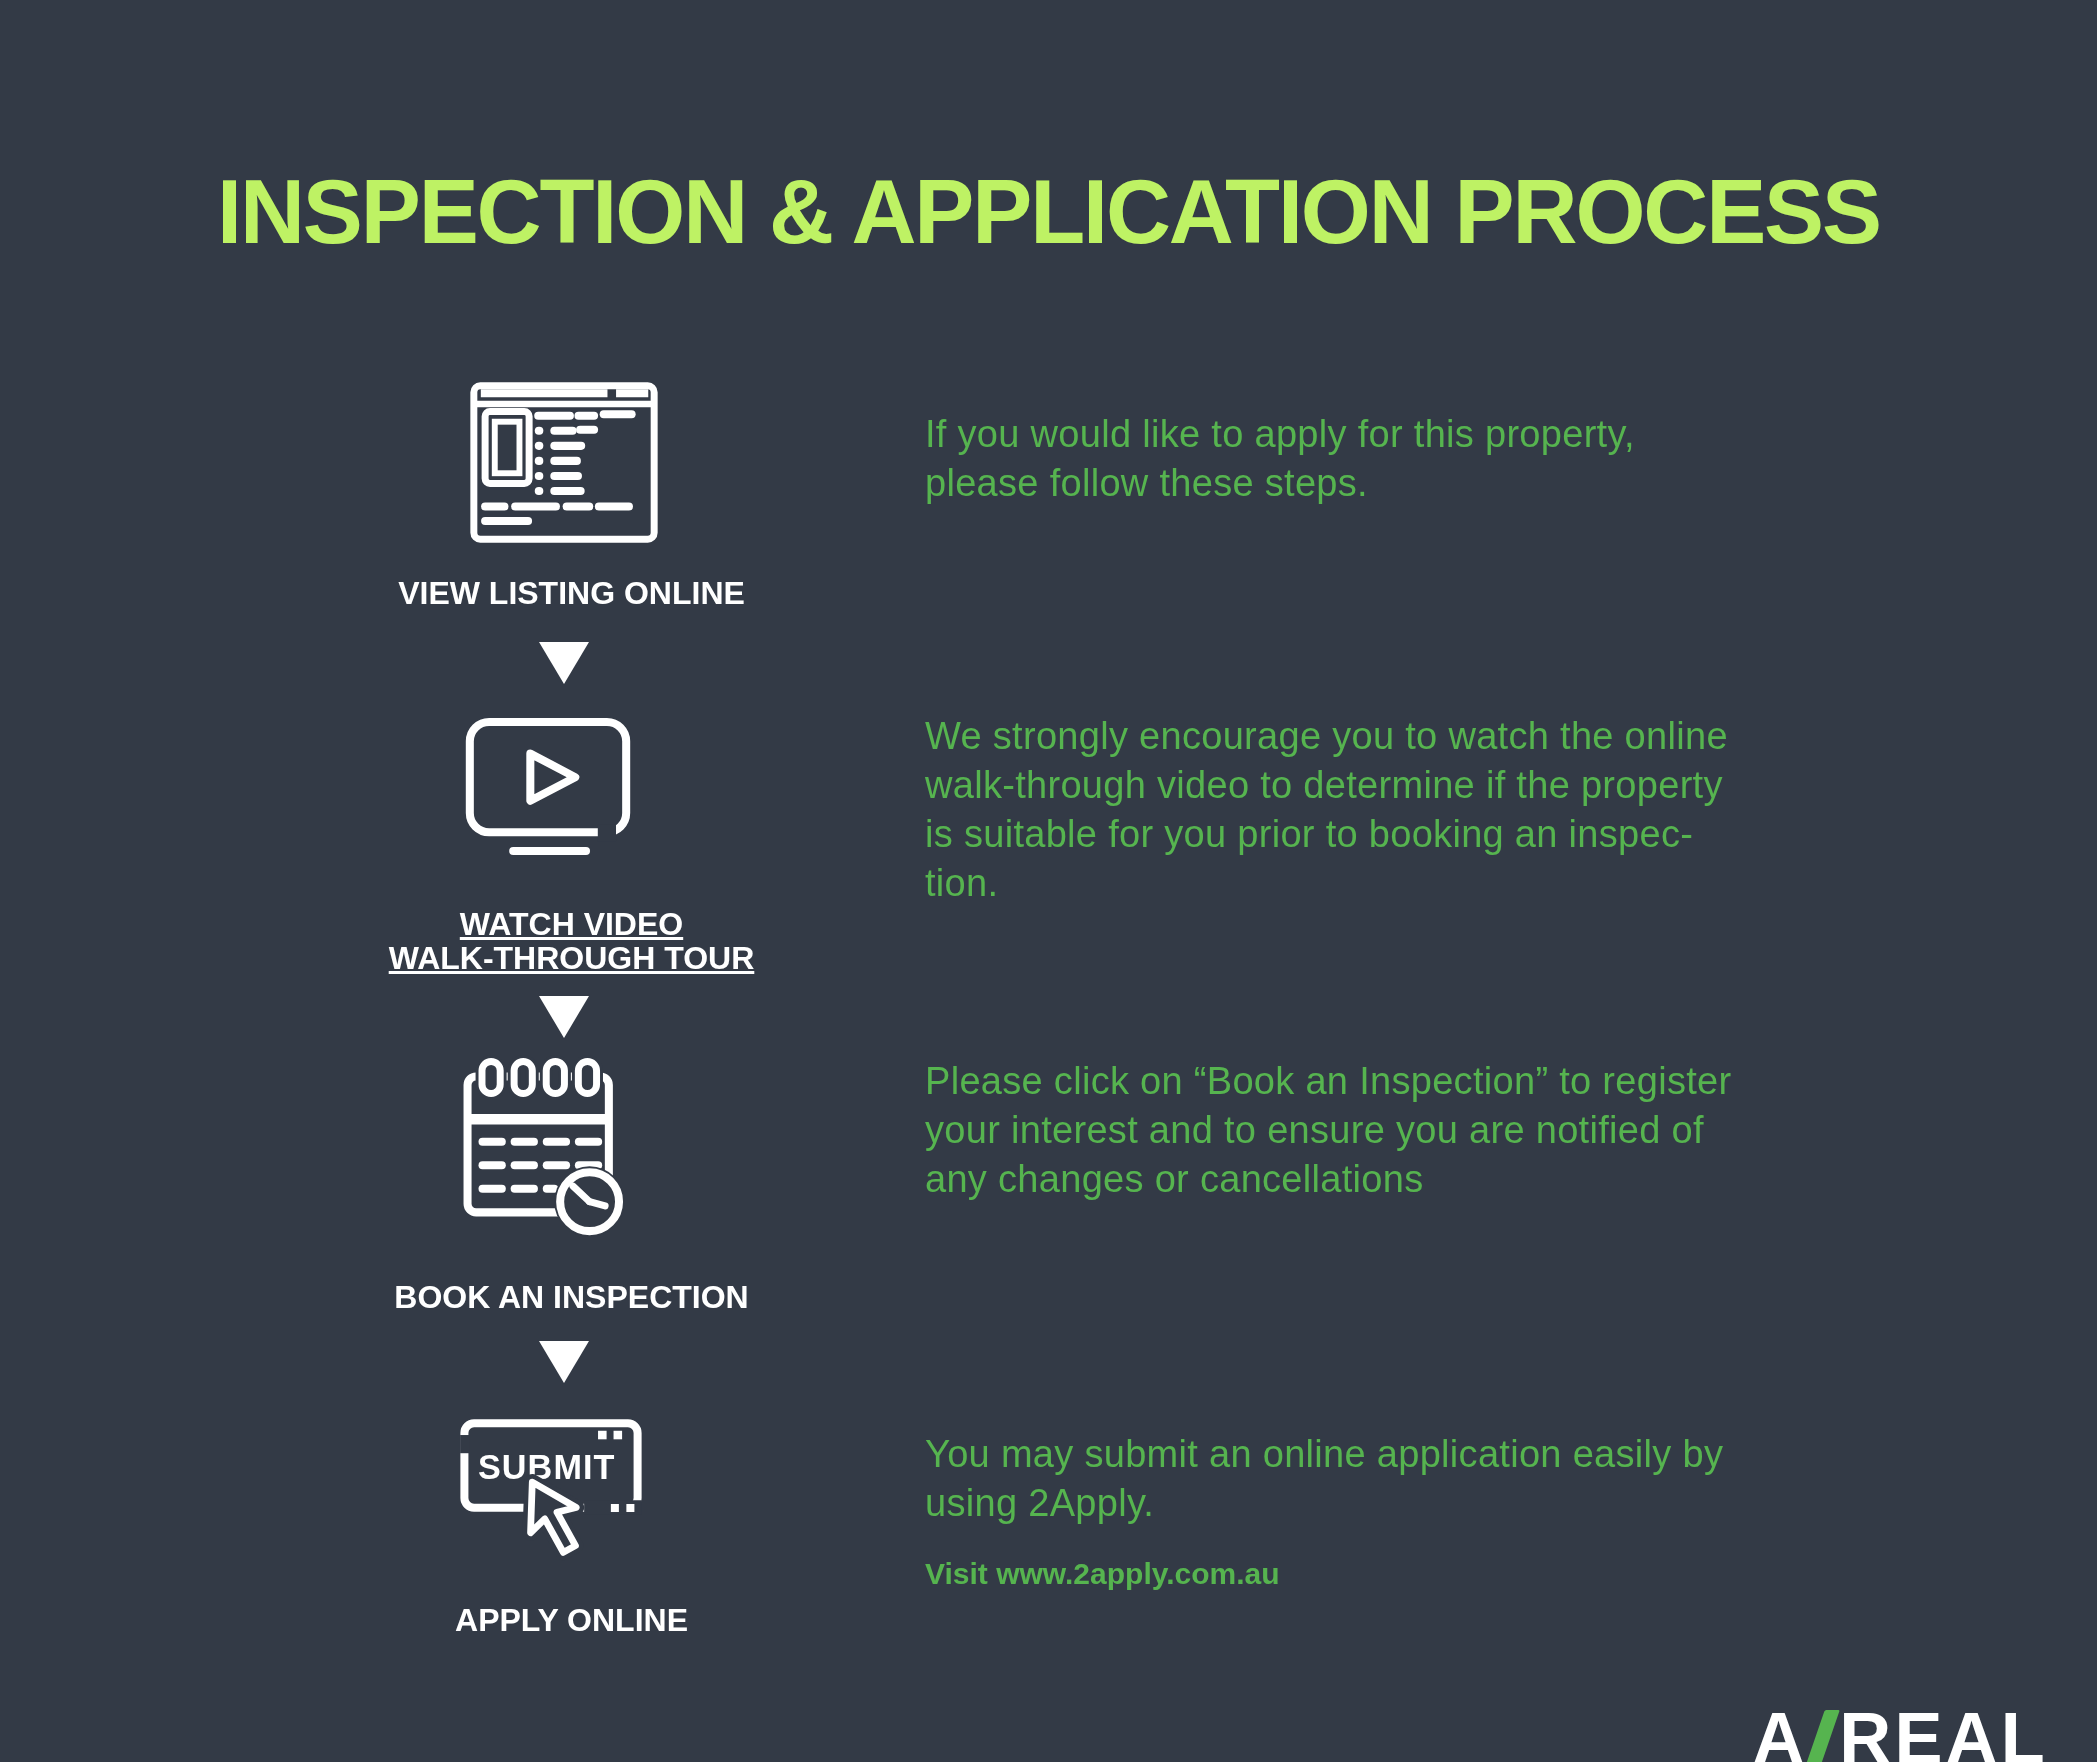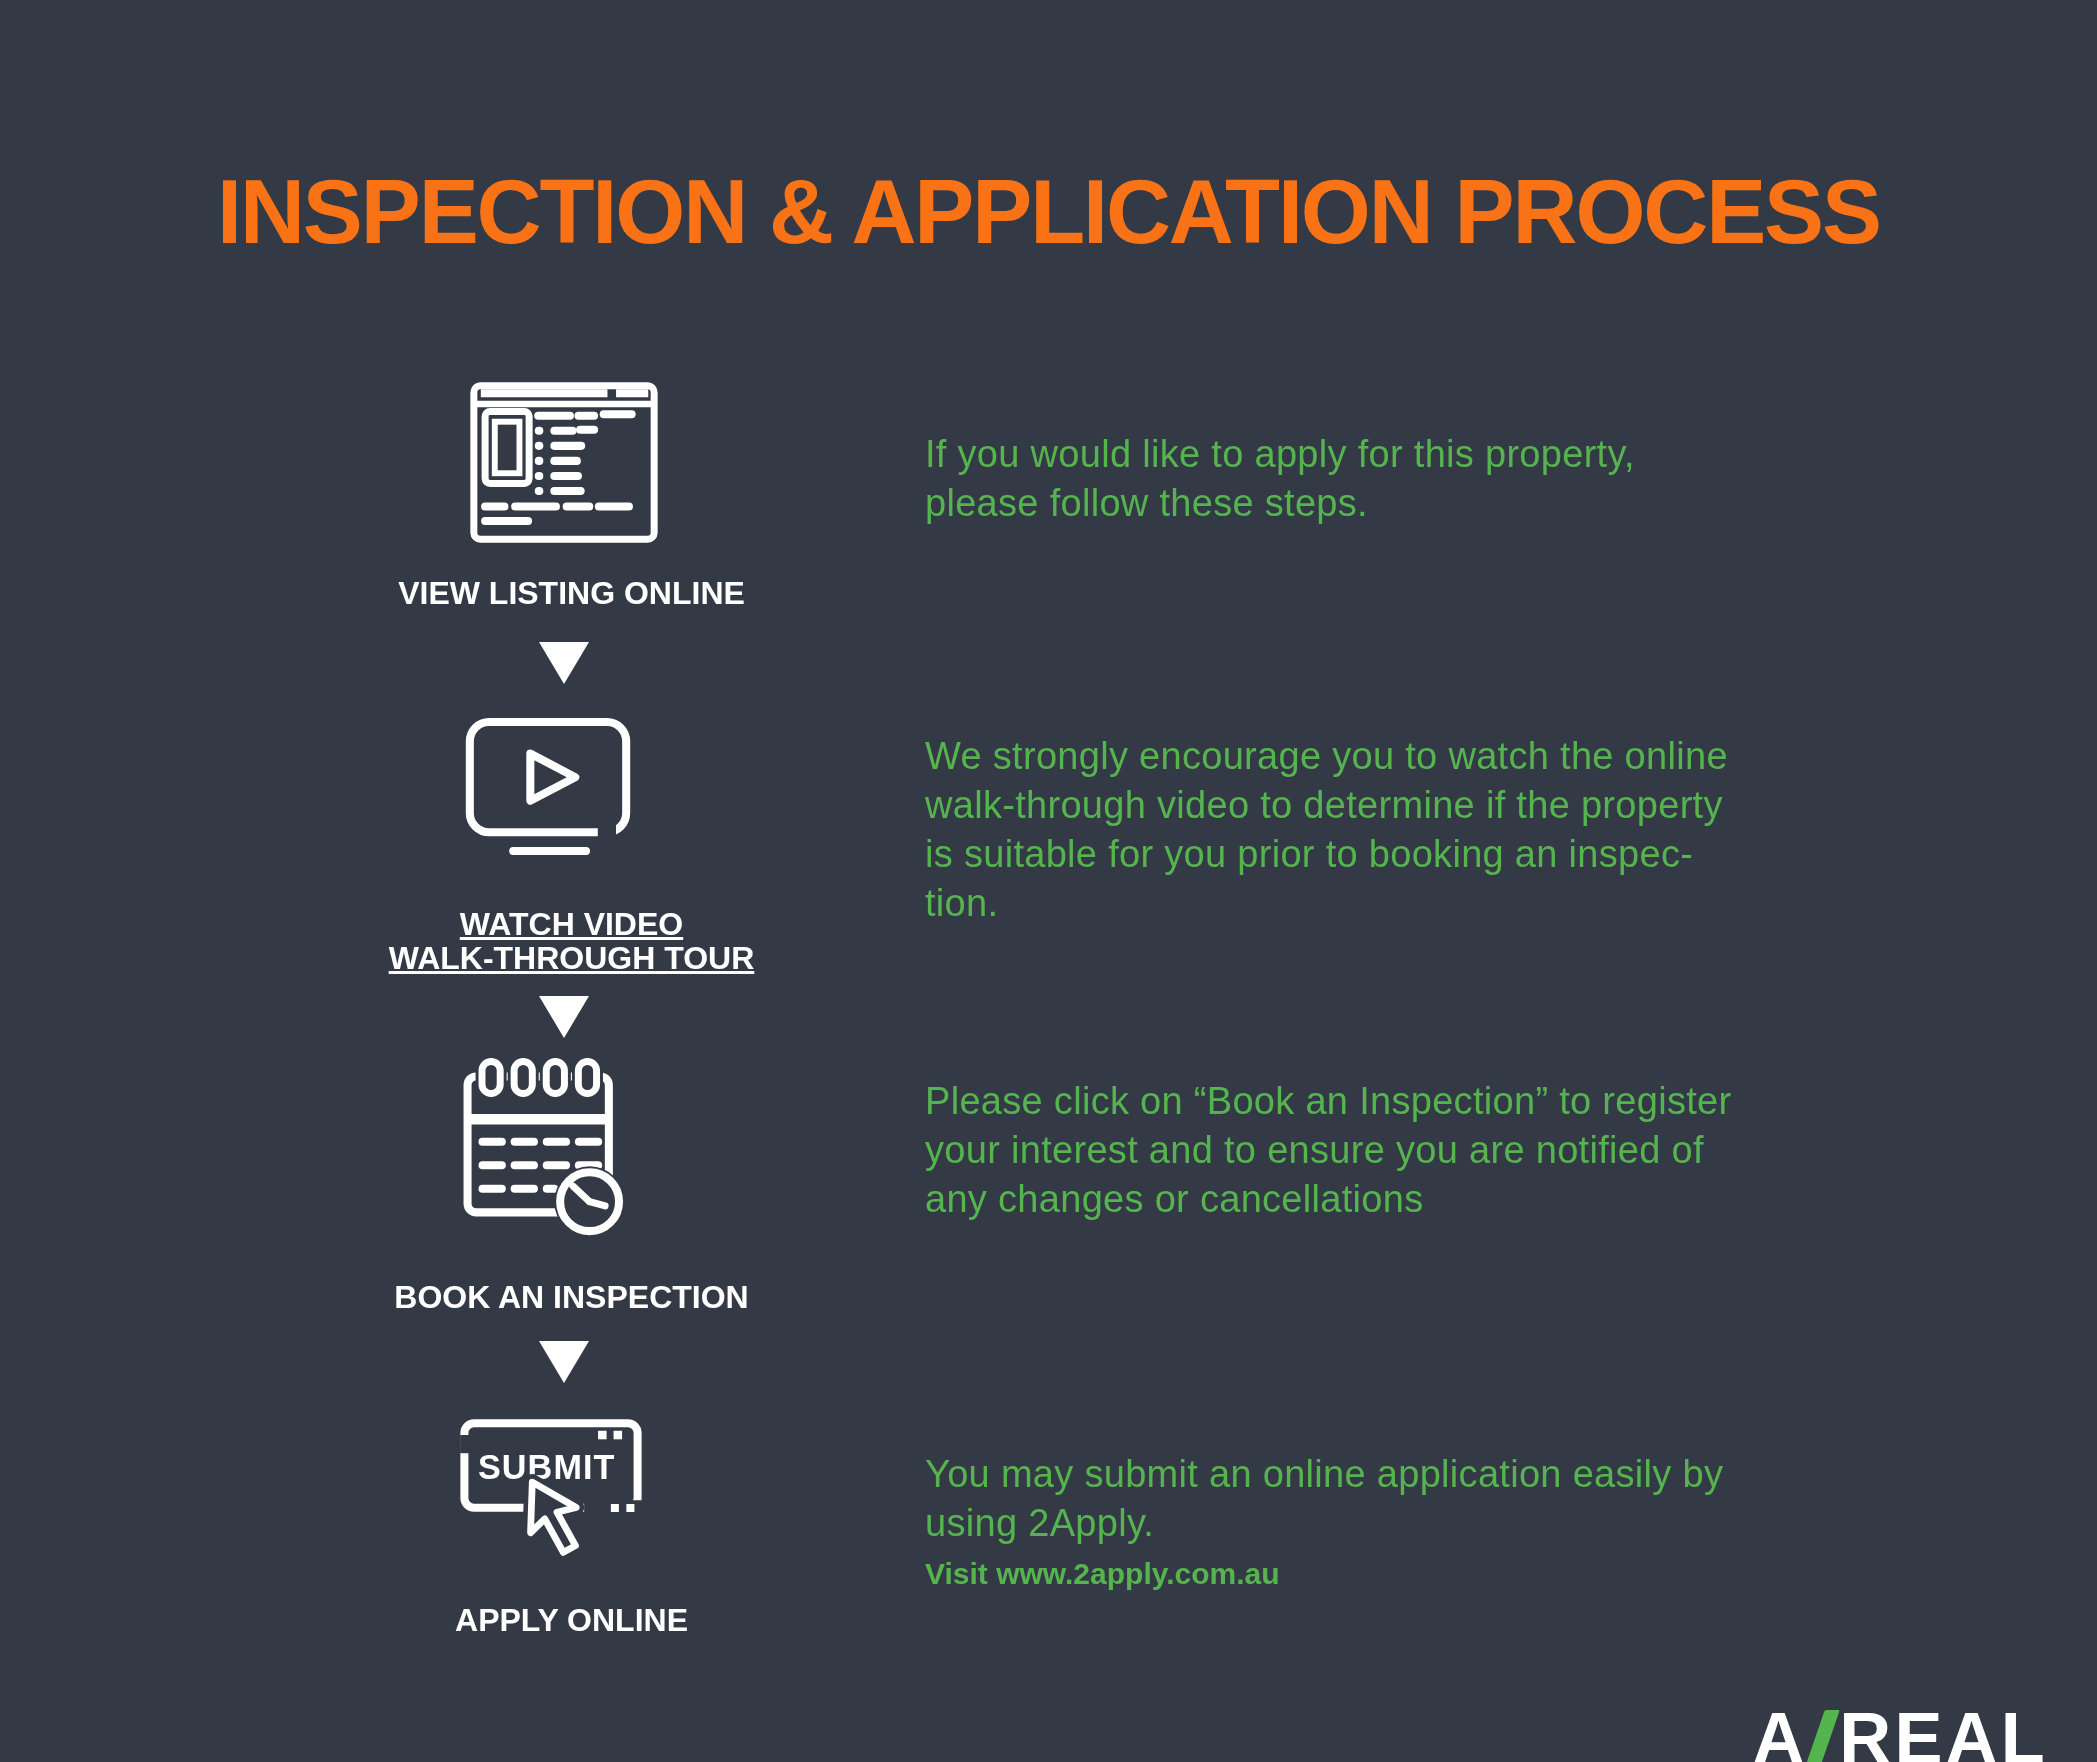--- a/index.html
+++ b/index.html
@@ -8,21 +8,21 @@
     background: #333A46;
     font-family: "Liberation Sans", sans-serif;
     position: relative;
     overflow: hidden;
   }
   .title {
     position: absolute;
     left: 0; top: 167px; width: 100%;
     margin: 0;
     text-align: center;
-    color: #f97316;
+    color: #bef264;
     font-size: 90px;
     font-weight: 700;
     letter-spacing: -2.1px;
     line-height: 1;
     white-space: nowrap;
   }
   .icon { position: absolute; }
   .icon .stroke { stroke: #ffffff; fill: none; }
   .icon .bgfill { fill: #333A46; }
   .icon .bghalo { stroke: #333A46; }
@@ -59,21 +59,20 @@
   .arrow3 { top: 1341px; }
   .desc {
     position: absolute;
     left: 925px; width: 1018px;
     color: #56B44F;
     font-size: 38px;
     font-weight: 400;
     line-height: 49px;
     letter-spacing: 0.3px;
     white-space: pre-line;
-    margin-top: 20px;
   }
   .desc1 { top: 410px; }
   .desc2 { top: 712px; }
   .desc3 { top: 1057px; }
   .desc4 { top: 1430px; }
   .visit {
     position: absolute;
     left: 925px; top: 1556px;
     color: #56B44F;
     font-size: 30px;

